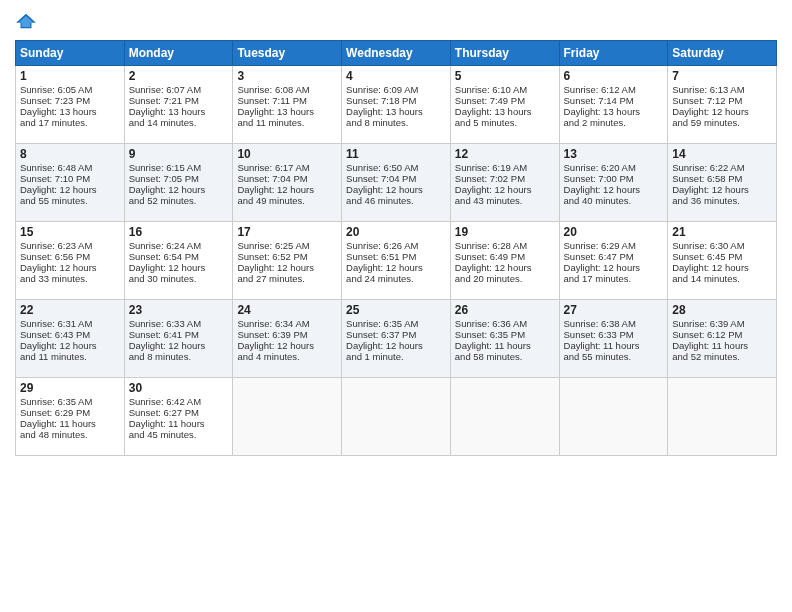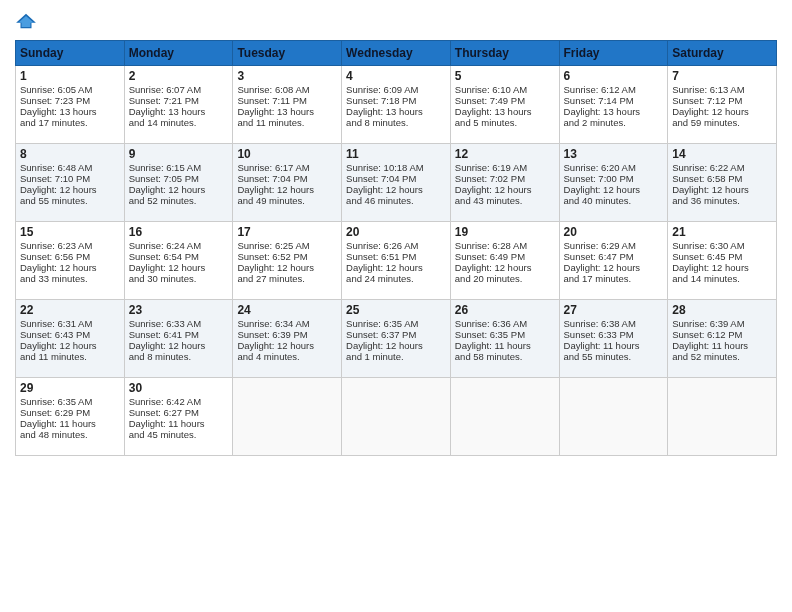--- a/index.html
+++ b/index.html
@@ -52,21 +52,21 @@
       font-size: 14px;
       color: #555;
     }
     table {
       width: 100%;
       border-collapse: collapse;
       table-layout: fixed;
     }
     th {
       background-color: #2176c7;
-      color: #0f172a;
+      color: #ffffff;
       font-size: 12px;
       font-weight: bold;
       padding: 5px 4px;
       text-align: left;
       border: 1px solid #1a5fa0;
     }
     td {
       vertical-align: top;
       border: 1px solid #ccc;
       padding: 3px 4px;
@@ -193,21 +193,21 @@
           </td>
           <td>
             <span class="day-num">10</span>
             <div>Sunrise: 6:17 AM</div>
             <div>Sunset: 7:04 PM</div>
             <div>Daylight: 12 hours</div>
             <div>and 49 minutes.</div>
           </td>
           <td>
             <span class="day-num">11</span>
-            <div>Sunrise: 10:18 AM</div>
+            <div>Sunrise: 6:50 AM</div>
             <div>Sunset: 7:04 PM</div>
             <div>Daylight: 12 hours</div>
             <div>and 46 minutes.</div>
           </td>
           <td>
             <span class="day-num">12</span>
             <div>Sunrise: 6:19 AM</div>
             <div>Sunset: 7:02 PM</div>
             <div>Daylight: 12 hours</div>
             <div>and 43 minutes.</div>

